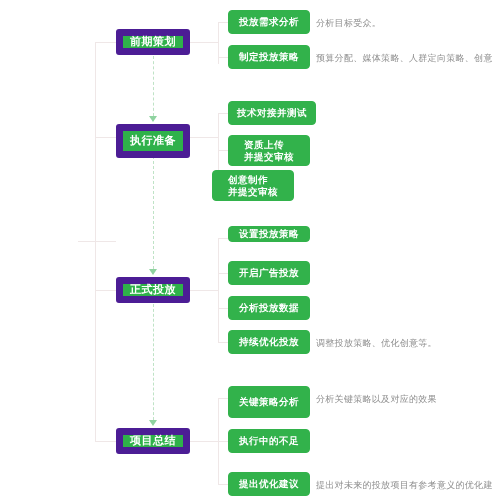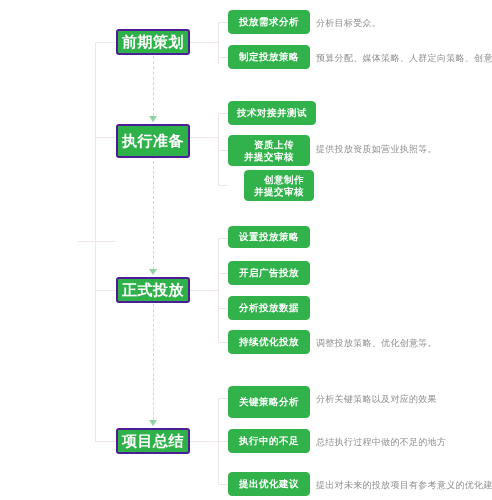--- a/index.html
+++ b/index.html
@@ -26,31 +26,31 @@
     border-left:4px solid transparent;
     border-right:4px solid transparent;
     border-top:6px solid #8fd3a0;
   }
 
   
   .node{
     position:absolute;
     box-sizing:border-box;
     display:flex;align-items:center;justify-content:center;
-    text-align:right;
+    text-align:left;
     border-radius:3px;
     letter-spacing:.5px;
     line-height:1.25;
   }
   .node.solid{
     background:#2fb14a;
     color:#ffffff;
-    font-size:15px;
+    font-size:11px;
     font-weight:bold;
-    border:2px solid #4c1d95;
+    border:7px solid #4c1d95;
   }
   .node.root{
     background:#2fb14a;
     color:#ffffff;
     font-size:9.5px;
     font-weight:bold;
     border:1px solid #2fb14a;
     border-radius:2px;
   }
   .node.leaf{
@@ -145,29 +145,28 @@
   <div class="desc" style="left:316px;top:53px;">预算分配、媒体策略、人群定向策略、创意策略。</div>
 
   <div class="node leaf" style="left:228px;top:101px;width:88px;height:24px;">
     <span class="lbl">技术对接并测试</span>
   </div>
 
   <div class="node leaf" style="left:228px;top:135px;width:82px;height:31px;">
     <span class="lbl">资质上传
 并提交审核</span>
   </div>
-  <div class="desc" style="left:316px;top:144px;">提供投放资质如营业执照等。</div>
 
-  <div class="node leaf" style="left:244px;top:170px;width:70px;height:31px;">
+  <div class="node leaf" style="left:212px;top:170px;width:82px;height:31px;">
     <span class="lbl">创意制作
 并提交审核</span>
   </div>
   <div class="desc" style="left:316px;top:179px;"></div>
 
-  <div class="node leaf" style="left:228px;top:226px;width:82px;height:22px;">
+  <div class="node leaf" style="left:228px;top:226px;width:82px;height:16px;">
     <span class="lbl">设置投放策略</span>
   </div>
   <div class="desc" style="left:316px;top:234px;"></div>
 
   <div class="node leaf" style="left:228px;top:261px;width:82px;height:24px;">
     <span class="lbl">开启广告投放</span>
   </div>
   <div class="desc" style="left:316px;top:269px;"></div>
 
   <div class="node leaf" style="left:228px;top:296px;width:82px;height:24px;">
@@ -181,20 +180,19 @@
   <div class="desc" style="left:316px;top:338px;">调整投放策略、优化创意等。</div>
 
   <div class="node leaf" style="left:228px;top:386px;width:82px;height:32px;">
     <span class="lbl">关键策略分析</span>
   </div>
   <div class="desc" style="left:316px;top:394px;text-align:right;">分析关键策略以及对应的效果</div>
 
   <div class="node leaf" style="left:228px;top:429px;width:82px;height:24px;">
     <span class="lbl">执行中的不足</span>
   </div>
-  <div class="desc" style="left:316px;top:437px;">总结执行过程中做的不足的地方</div>
 
   <div class="node leaf" style="left:228px;top:472px;width:82px;height:24px;">
     <span class="lbl">提出优化建议</span>
   </div>
   <div class="desc" style="left:316px;top:480px;">提出对未来的投放项目有参考意义的优化建议</div>
 
 </div>
 
 </body></html>

